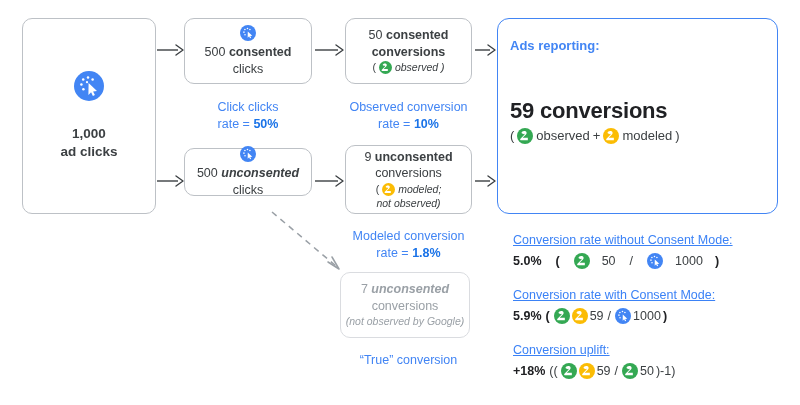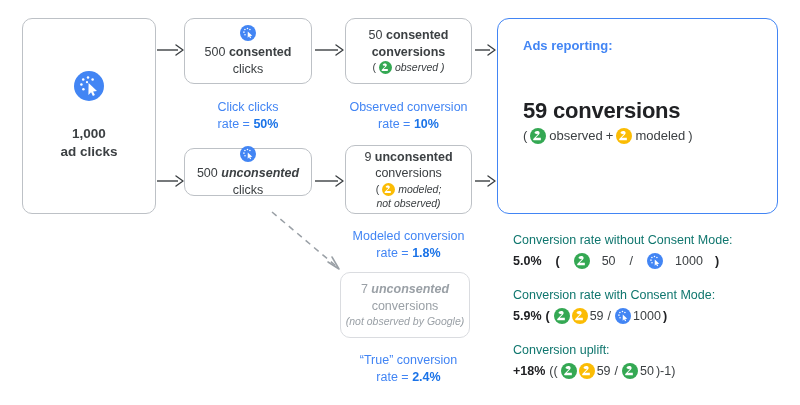--- a/index.html
+++ b/index.html
@@ -41,21 +41,21 @@
     position: absolute;
     text-align: center;
     color: #4285f4;
     font-size: 12.5px;
     line-height: 1.38;
   }
   .label .b { color: #1a73e8; font-weight: 700; }
 
   
   .stat { position: absolute; font-size: 12.5px; line-height: 1.5; color:#3c4043; white-space: nowrap; }
-  .stat .head { color:#0f766e; }
+  .stat .head { color:#3b82f6;text-decoration:underline; }
   .stat .val { font-weight: 700; color:#202124; }
 
   
   .ic {
     display: inline-block;
     border-radius: 50%;
     vertical-align: -2px;
     position: relative;
     flex: none;
   }
@@ -177,21 +177,21 @@
 
   <div class="box ghost" style="left:340px; top:272px; width:130px; height:66px;">
     <div class="t13" style="color:#9aa0a6;">
       <span>7</span>
       <span class="bi">unconsented</span>
     </div>
     <div class="t13" style="color:#9aa0a6;">conversions</div>
     <div class="t11 i" style="color:#9aa0a6; margin-top:1px;">(not observed by Google)</div>
   </div>
 
-  <div class="box blue" style="left:497px; top:18px; width:281px; height:196px; align-items:flex-start; justify-content:flex-start; padding:18px 25px;">
+  <div class="box blue" style="left:497px; top:18px; width:281px; height:196px; align-items:flex-start; justify-content:flex-start; padding:18px 12px;">
     <div class="bigtitle">Ads reporting:</div>
     <div class="bignum" style="margin-top:42px;">59 conversions</div>
     <div class="row subnum" style="margin-top:2px; justify-content:flex-start;">
       <span>(</span>
       <span class="ic green ic-md">
         <svg viewBox="0 0 13 13">
             <path d="M3.6 4.0 C3.9 2.7 5.3 2.1 6.5 2.5 C7.9 2.9 8.3 4.4 7.3 5.3 L4.6 7.9 L8.8 7.9 L8.8 10.0 L3.3 10.0 C2.6 10.0 2.3 9.2 2.8 8.7 L6.0 5.4 C6.3 5.1 6.1 4.6 5.7 4.6 C5.4 4.6 5.3 4.8 5.3 5.0 Z" fill="#fff"></path>
           </svg>
       </span>
       <span>observed</span>
@@ -222,23 +222,20 @@
 
   <div class="label" style="left:337px; top:228px; width:143px;">
     <div>Modeled conversion</div>
     <div>
       <span>rate = </span><span class="b">1.8%</span>
     </div>
   </div>
 
   <div class="label" style="left:337px; top:352px; width:143px;">
     <div>“True” conversion</div>
-    <div>
-      <span>rate = </span><span class="b">2.4%</span>
-    </div>
   </div>
 
   <svg class="arrow" style="left:156px; top:41px;" width="30" height="18" viewBox="0 0 30 18">
     <path d="M1 9 H22" stroke="#3c4043" stroke-width="1.4" fill="none"></path>
     <path d="M20 4 L27 9 L20 14" stroke="#3c4043" stroke-width="1.4" fill="none" stroke-linecap="round" stroke-linejoin="round"></path>
   </svg>
 
   <svg class="arrow" style="left:156px; top:172px;" width="30" height="18" viewBox="0 0 30 18">
     <path d="M1 9 H22" stroke="#3c4043" stroke-width="1.4" fill="none"></path>
     <path d="M20 4 L27 9 L20 14" stroke="#3c4043" stroke-width="1.4" fill="none" stroke-linecap="round" stroke-linejoin="round"></path>

